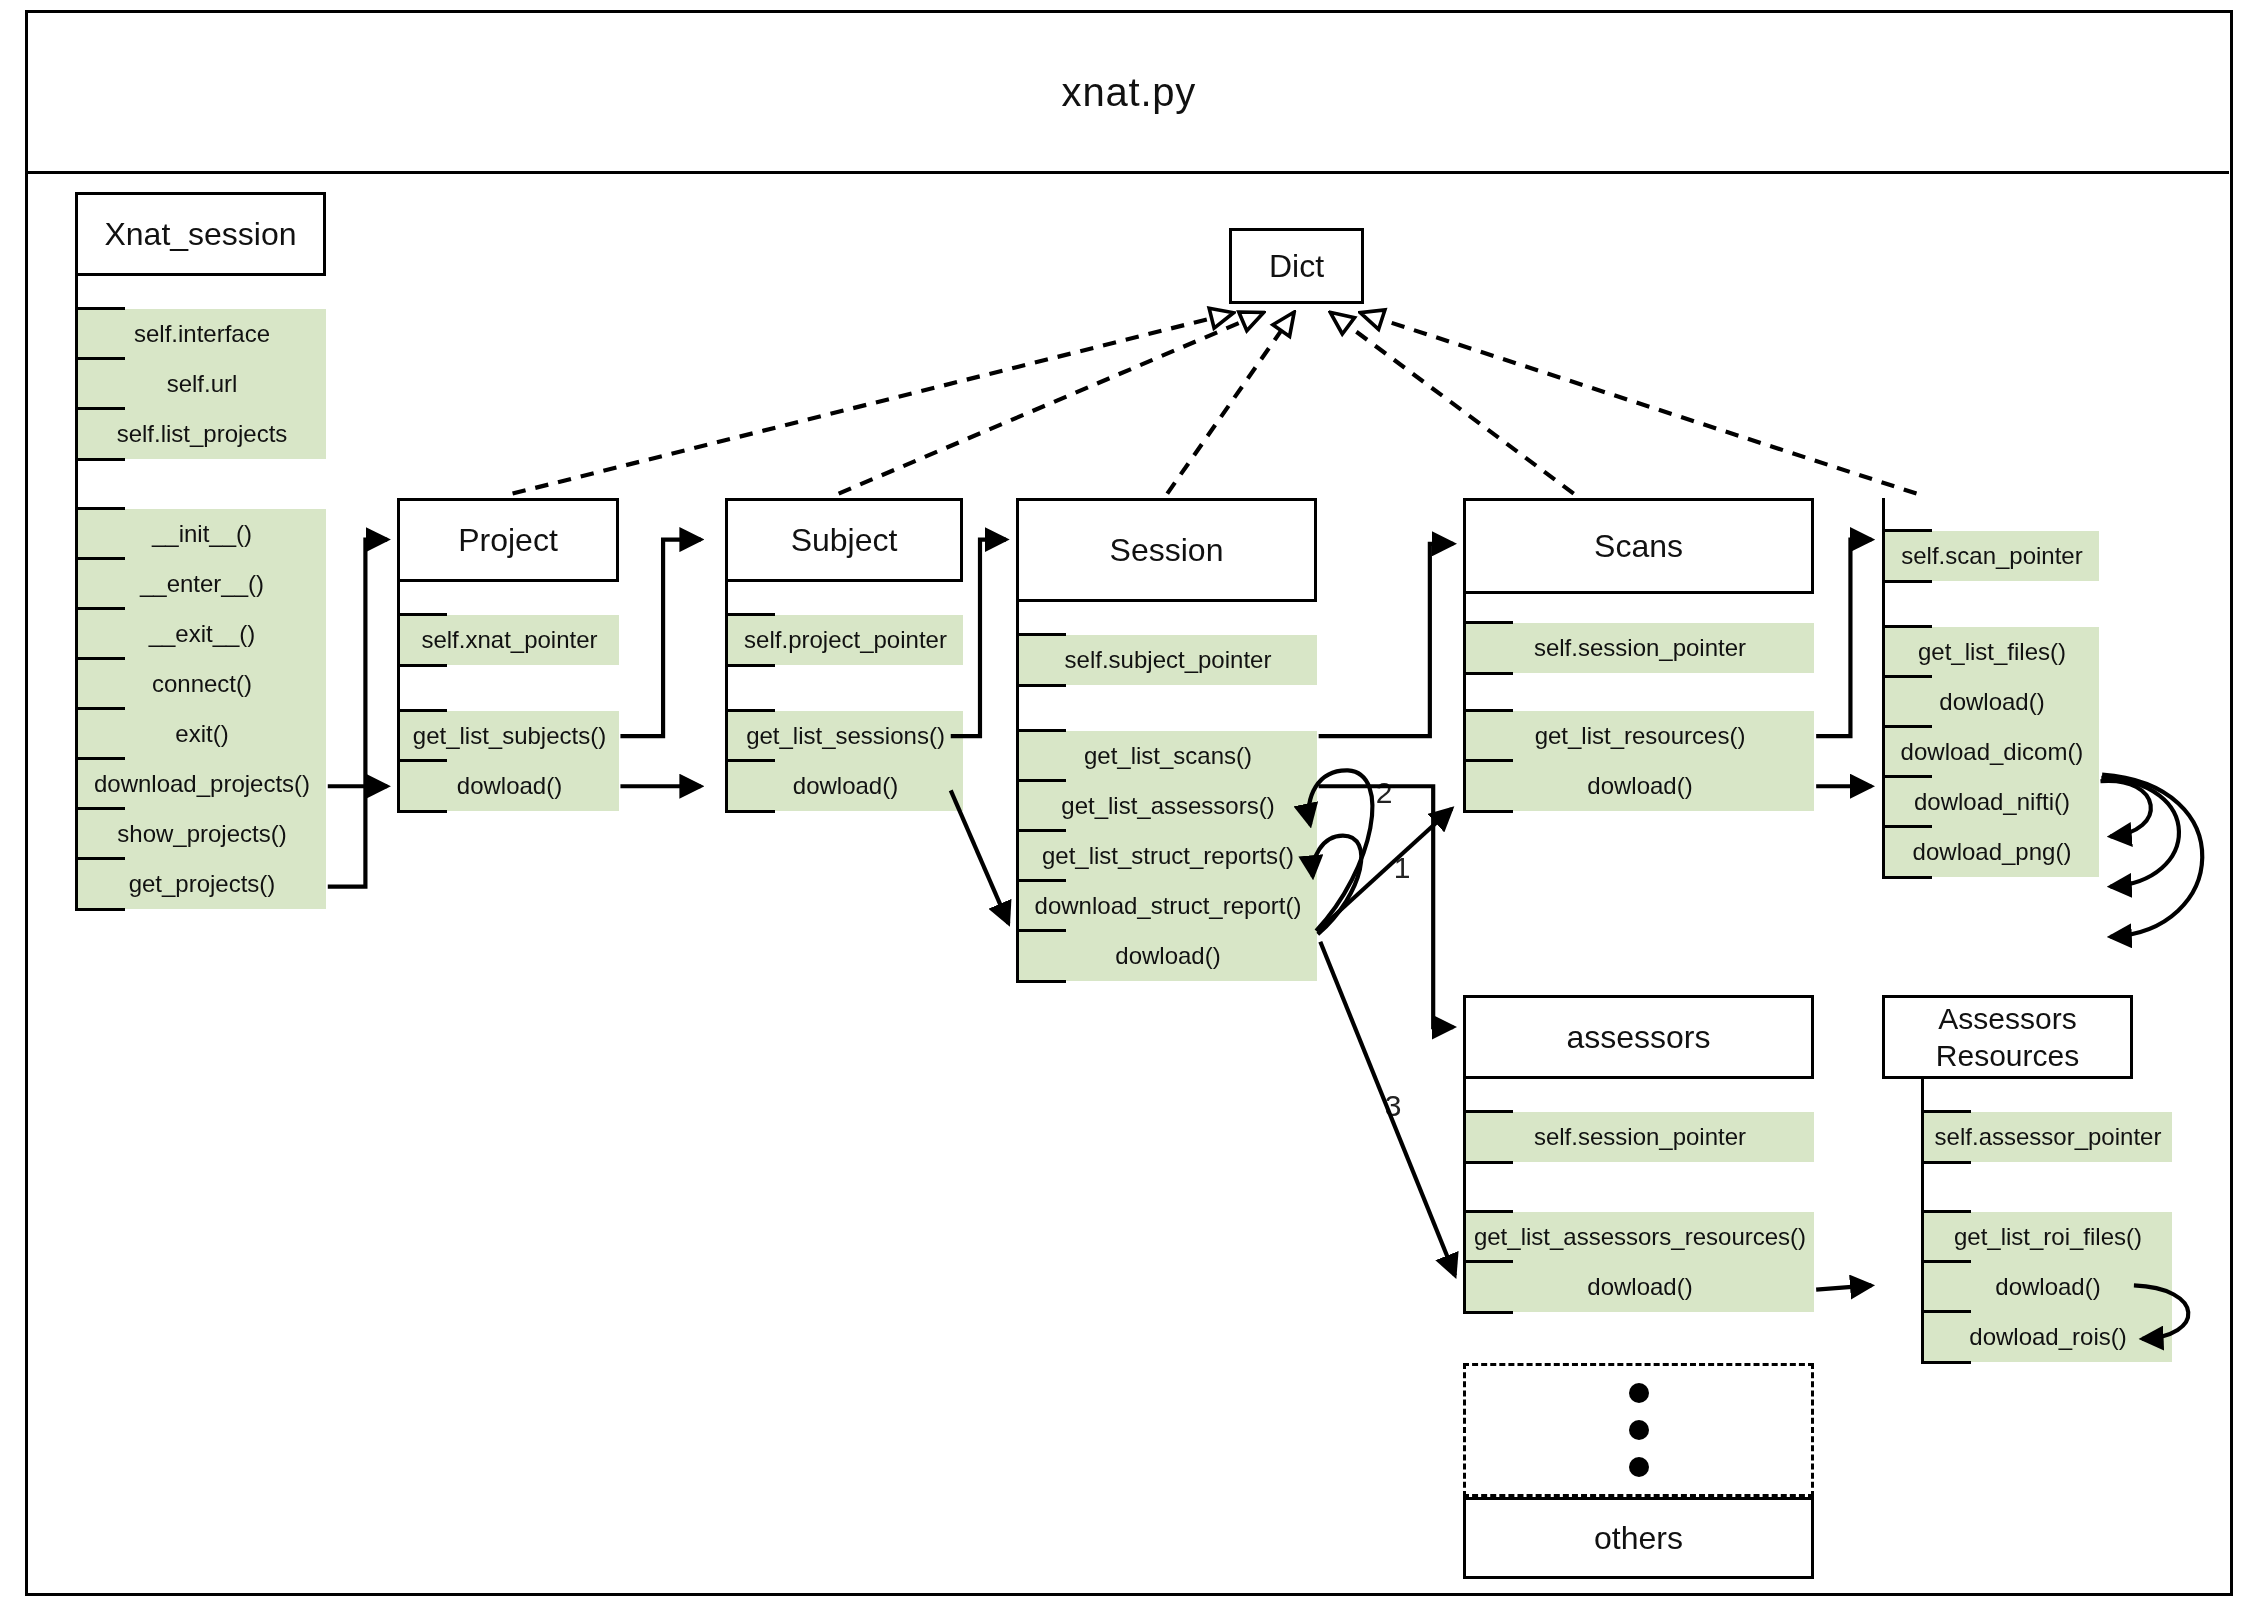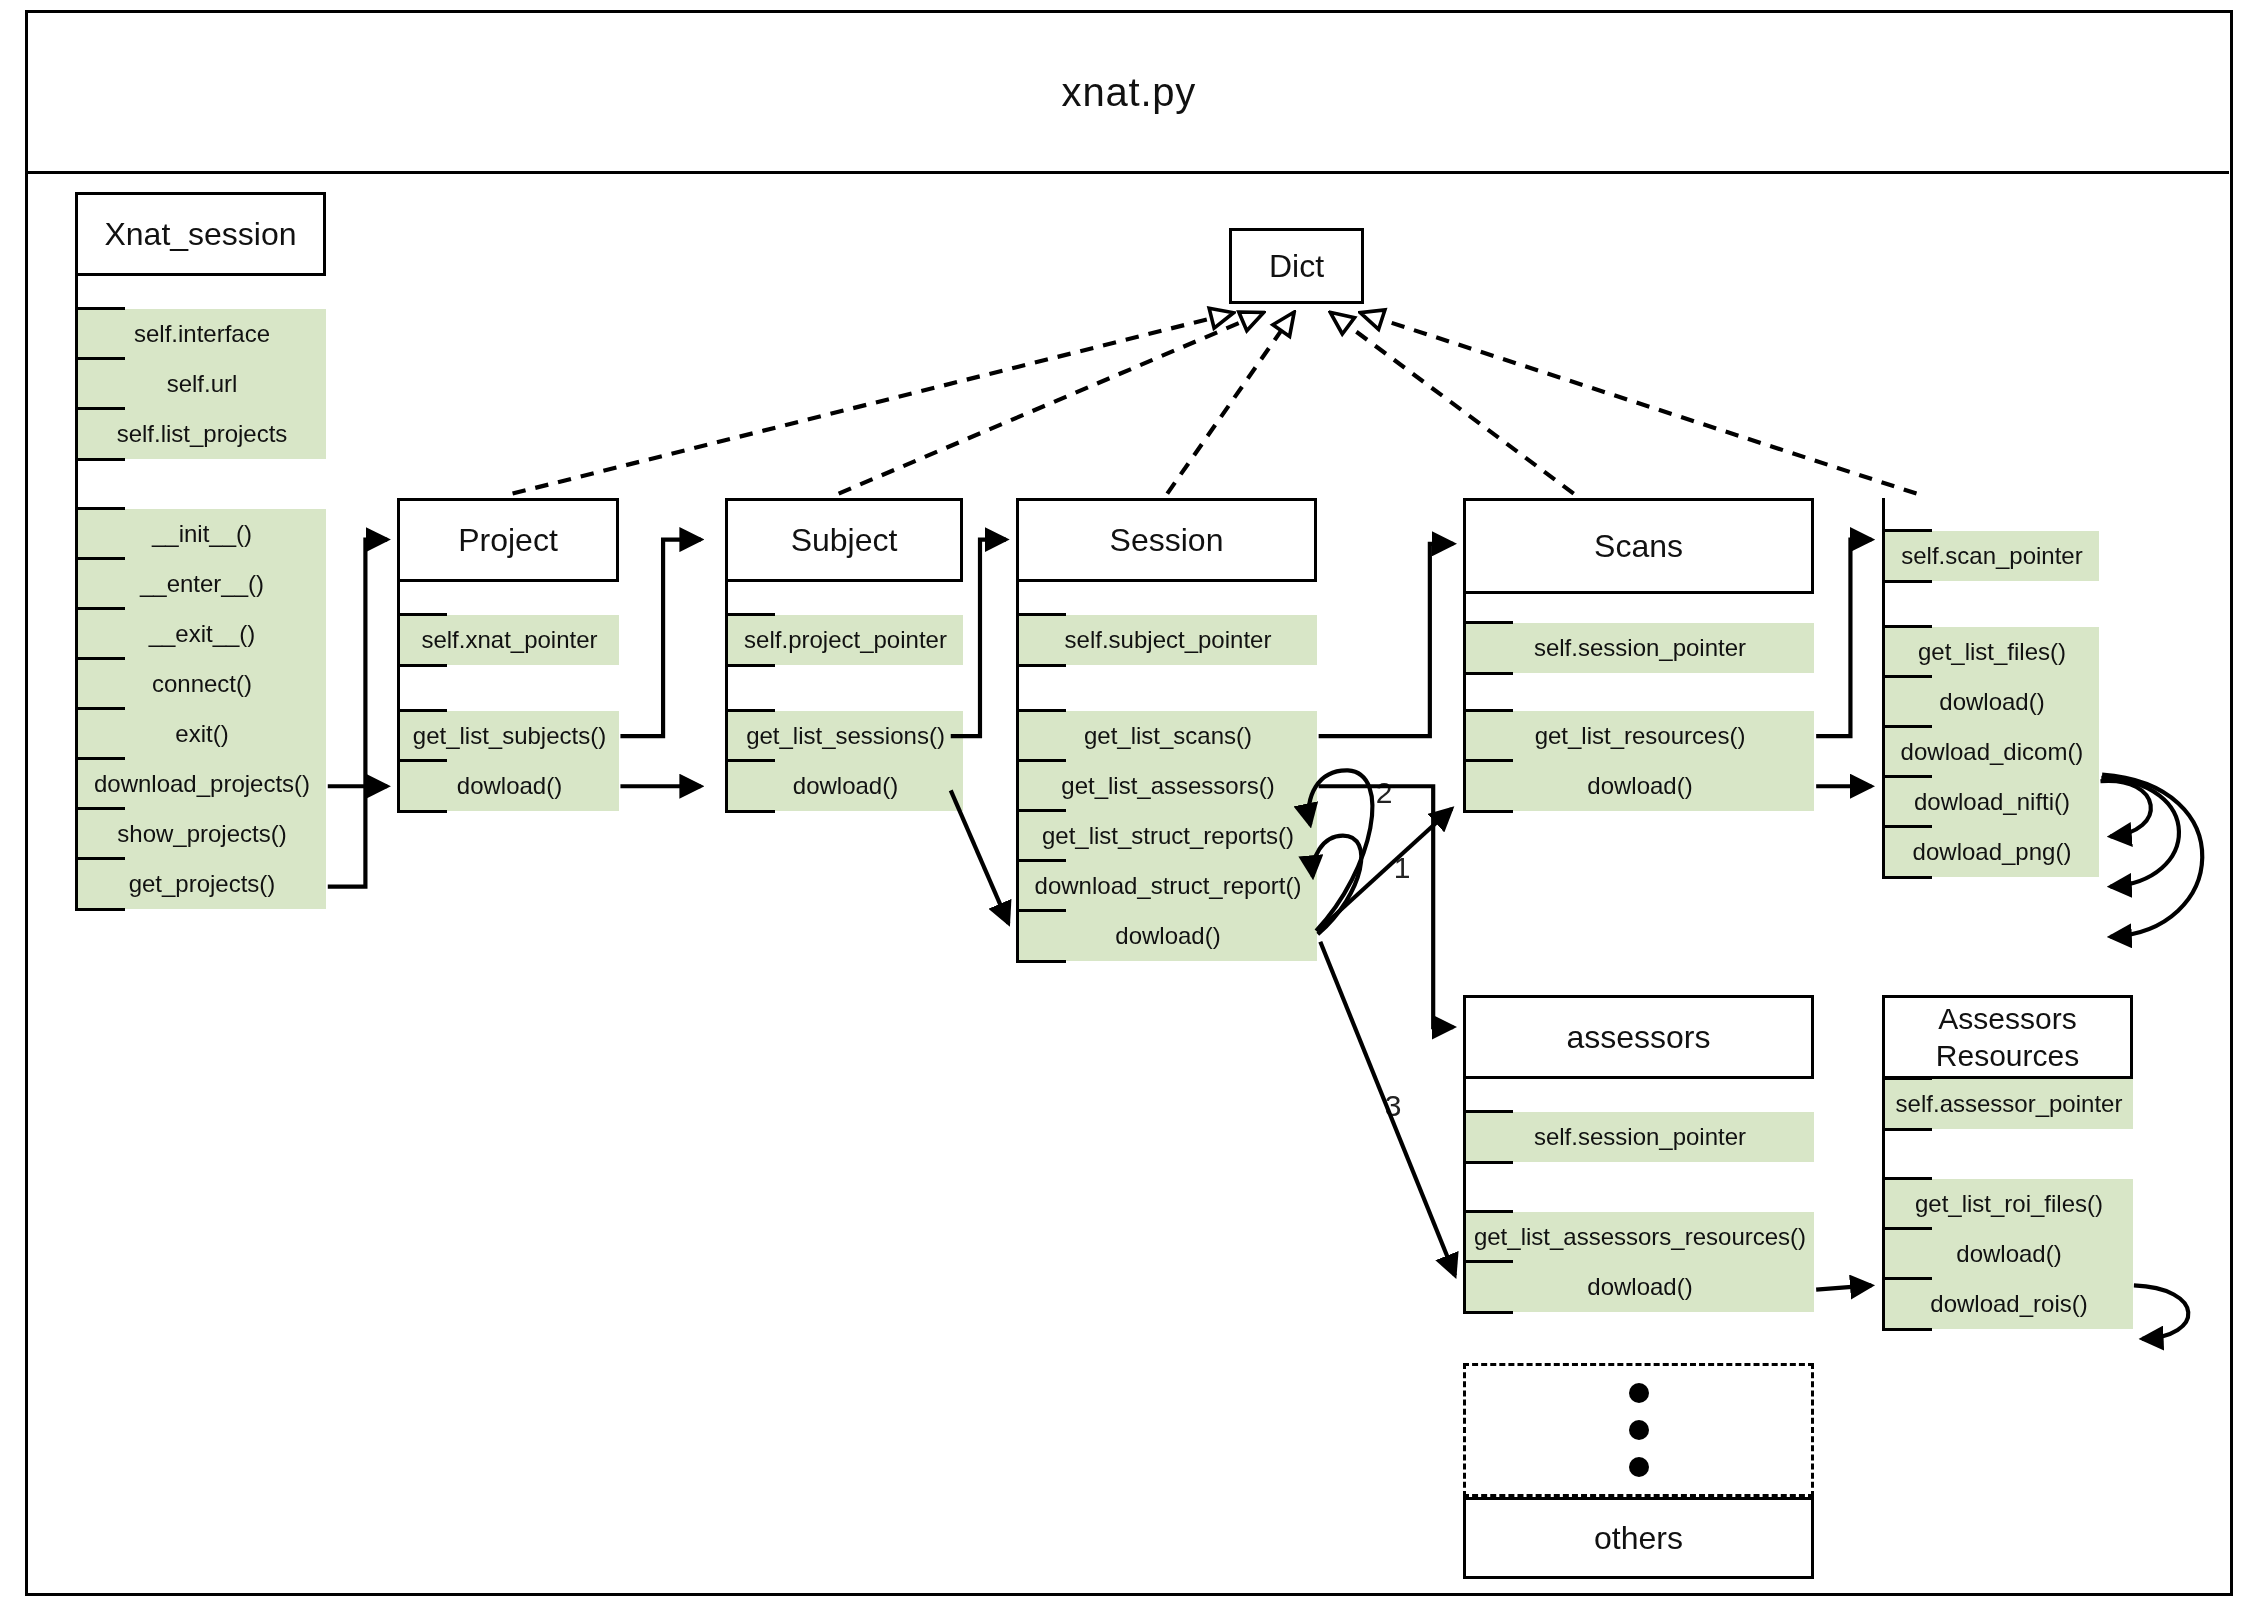--- a/index.html
+++ b/index.html
@@ -110,21 +110,21 @@
     <div class="hdr" style="height:84px;">Subject</div>
     <div class="body" style="padding-top:33px;">
       <div class="row end">self.project_pointer</div>
       <div class="spacer" style="height:46px;"></div>
       <div class="row">get_list_sessions()</div>
       <div class="row end">dowload()</div>
     </div>
   </div>
 
   <div class="cls" style="left:1016px; top:498px; width:301px;">
-    <div class="hdr" style="height:84px;">Session</div>
+    <div class="hdr" style="height:104px;">Session</div>
     <div class="body" style="padding-top:33px;">
       <div class="row end">self.subject_pointer</div>
       <div class="spacer" style="height:46px;"></div>
       <div class="row">get_list_scans()</div>
       <div class="row">get_list_assessors()</div>
       <div class="row">get_list_struct_reports()</div>
       <div class="row">download_struct_report()</div>
       <div class="row end">dowload()</div>
     </div>
   </div>
@@ -156,21 +156,21 @@
     <div class="body" style="padding-top:33px;">
       <div class="row end">self.session_pointer</div>
       <div class="spacer" style="height:50px;"></div>
       <div class="row">get_list_assessors_resources()</div>
       <div class="row end">dowload()</div>
     </div>
   </div>
 
   <div class="cls" style="left:1882px; top:995px; width:251px;">
     <div class="hdr" style="height:84px; font-size:30px;">Assessors Resources</div>
-    <div class="body" style="">
+    <div class="body" style="padding-top:33px;margin-left:39px;">
       <div class="row end">self.assessor_pointer</div>
       <div class="spacer" style="height:50px;"></div>
       <div class="row">get_list_roi_files()</div>
       <div class="row">dowload()</div>
       <div class="row end">dowload_rois()</div>
     </div>
   </div>
 
   <div class="dashedbox" style="left:1463px; top:1363px; width:351px; height:134px;">
     <div class="dot"></div>

